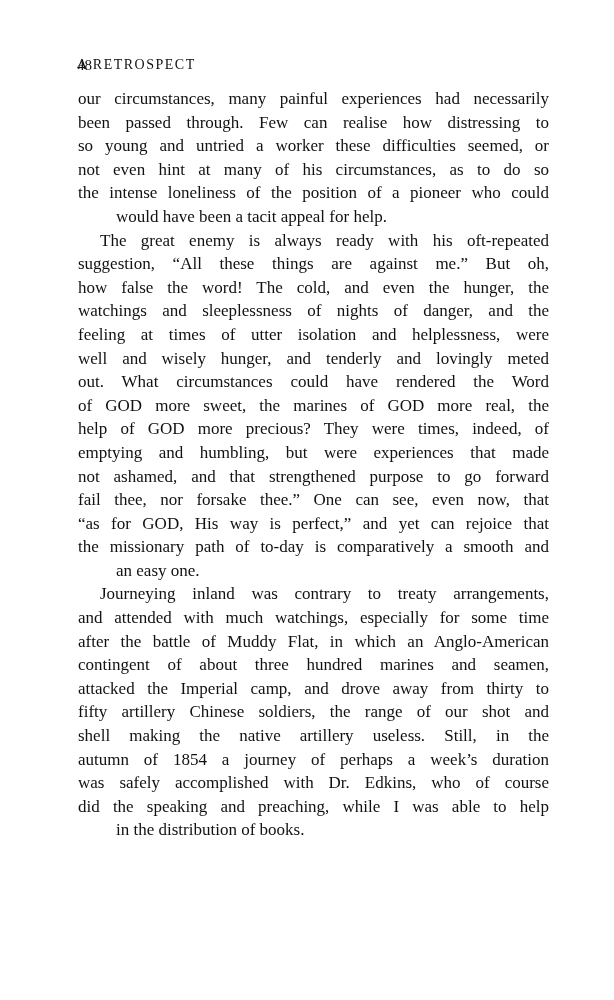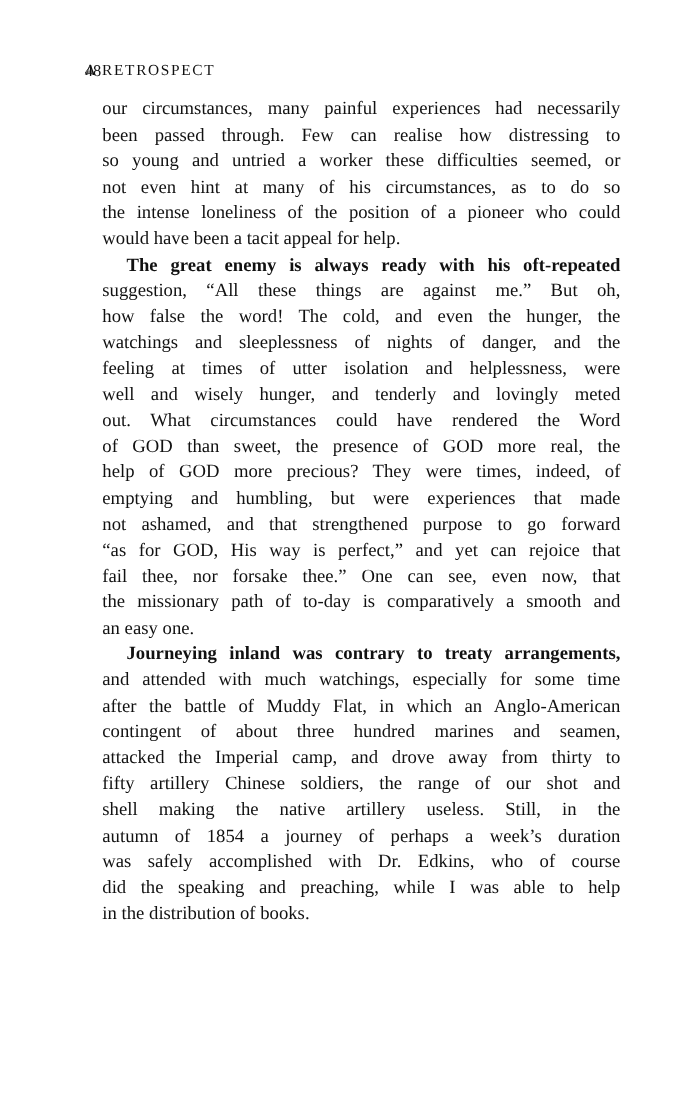--- a/index.html
+++ b/index.html
@@ -1,25 +1,25 @@
 <!DOCTYPE html>
 <html><head>
 <meta charset="utf-8">
 <style>
   html, body { margin: 0; padding: 0; background: #ffffff; }
   body { width: 614px; height: 1000px; position: relative; overflow: hidden;
          font-family: "Liberation Serif", "DejaVu Serif", serif; color: #111; }
   .header { position: absolute; top: 57px; left: 77px; width: 470px; height: 22px; font-size: 15px; }
   .page-num { position: absolute; left: 0; top: 0; }
   .running-title { position: absolute; left: 0; right: 0; top: 0; text-align: left; letter-spacing: 1.5px; font-size: 14px; }
-  .body-text { position: absolute; top: 87px; left: 93px; width: 471px; }
+  .body-text { position: absolute; top: 87px; left: 78px; width: 471px; }
   .line { height: 23.6px; line-height: 23.6px; font-size: 17px; white-space: nowrap;
           text-align: justify; text-align-last: justify; overflow: visible; }
-  .line.last { text-align-last: left; }
-  .indent { padding-left: 22px; font-weight: bold; }
+  .line.last { text-align-last: left; margin-left: 38px; }
+  .indent { padding-left: 22px; }
 </style>
 </head>
 <body>
 
 <div class="header">
   <span class="page-num">48</span>
   <span class="running-title">A RETROSPECT</span>
 </div>
 
 <div class="body-text">
@@ -32,26 +32,26 @@
     <div class="line last">would have been a tacit appeal for help.</div>
   </div>
   <div>
     <div class="line indent">The great enemy is always ready with his oft-repeated</div>
     <div class="line">suggestion, “All these things are against me.”  But oh,</div>
     <div class="line">how false the word!  The cold, and even the hunger, the</div>
     <div class="line">watchings and sleeplessness of nights of danger, and the</div>
     <div class="line">feeling at times of utter isolation and helplessness, were</div>
     <div class="line">well and wisely hunger, and tenderly and lovingly meted</div>
     <div class="line">out.  What circumstances could have rendered the Word</div>
-    <div class="line">of GOD than sweet, the presence of GOD more real, the</div>
+    <div class="line">of GOD more sweet, the marines of GOD more real, the</div>
     <div class="line">help of GOD more precious?  They were times, indeed, of</div>
     <div class="line">emptying and humbling, but were experiences that made</div>
     <div class="line">not ashamed, and that strengthened purpose to go forward</div>
+    <div class="line">fail thee, nor forsake thee.”  One can see, even now, that</div>
     <div class="line">“as for GOD, His way is perfect,” and yet can rejoice that</div>
-    <div class="line">fail thee, nor forsake thee.”  One can see, even now, that</div>
     <div class="line">the missionary path of to-day is comparatively a smooth and</div>
     <div class="line last">an easy one.</div>
   </div>
   <div>
     <div class="line indent">Journeying inland was contrary to treaty arrangements,</div>
     <div class="line">and attended with much watchings, especially for some time</div>
     <div class="line">after the battle of Muddy Flat, in which an Anglo-American</div>
     <div class="line">contingent of about three hundred marines and seamen,</div>
     <div class="line">attacked the Imperial camp, and drove away from thirty to</div>
     <div class="line">fifty artillery Chinese soldiers, the range of our shot and</div>

